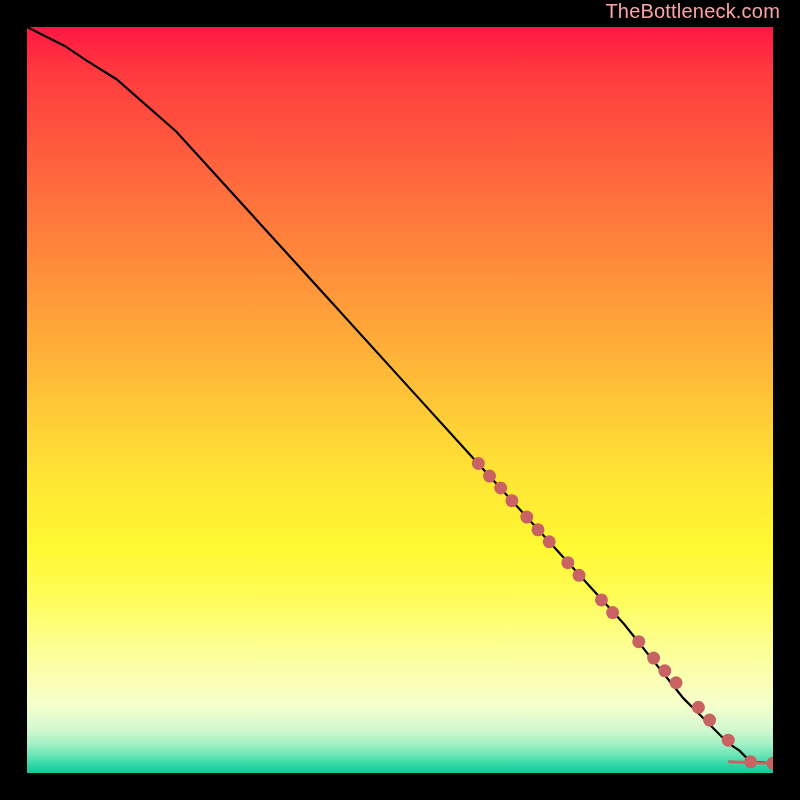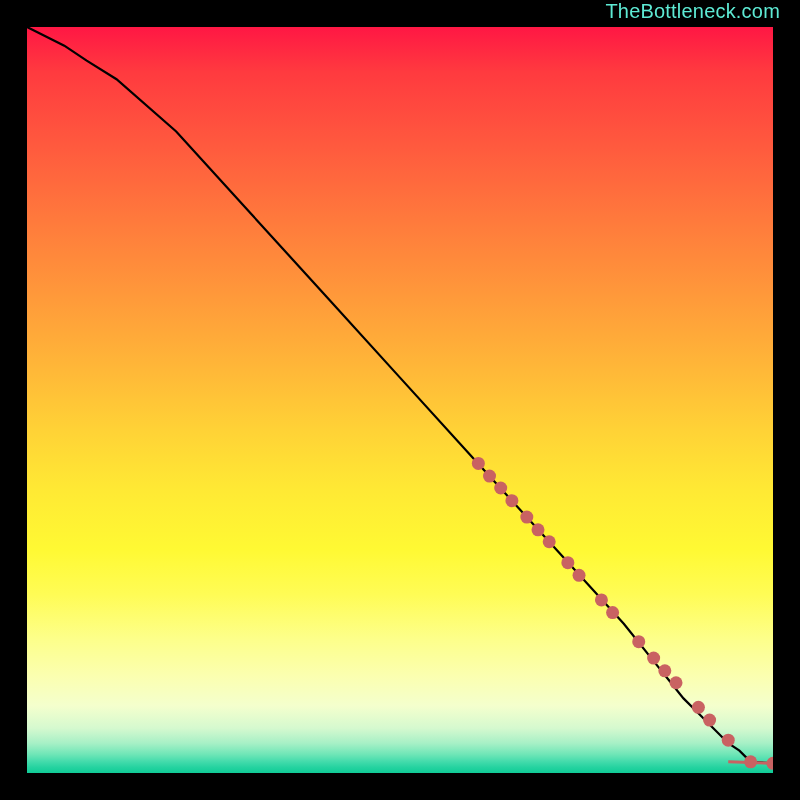--- a/index.html
+++ b/index.html
@@ -8,21 +8,21 @@
     height: 800px;
     background: #000;
     position: relative;
     overflow: hidden;
     font-family: Arial, Helvetica, sans-serif;
   }
   .watermark {
     position: absolute;
     top: 0px;
     right: 20px;
-    color: #5eead4;
+    color: #fca5a5;
     font-size: 20px;
     letter-spacing: 0.2px;
     z-index: 4;
   }
   .plot-area {
     position: absolute;
     left: 27px;
     top: 27px;
     width: 746px;
     height: 746px;

